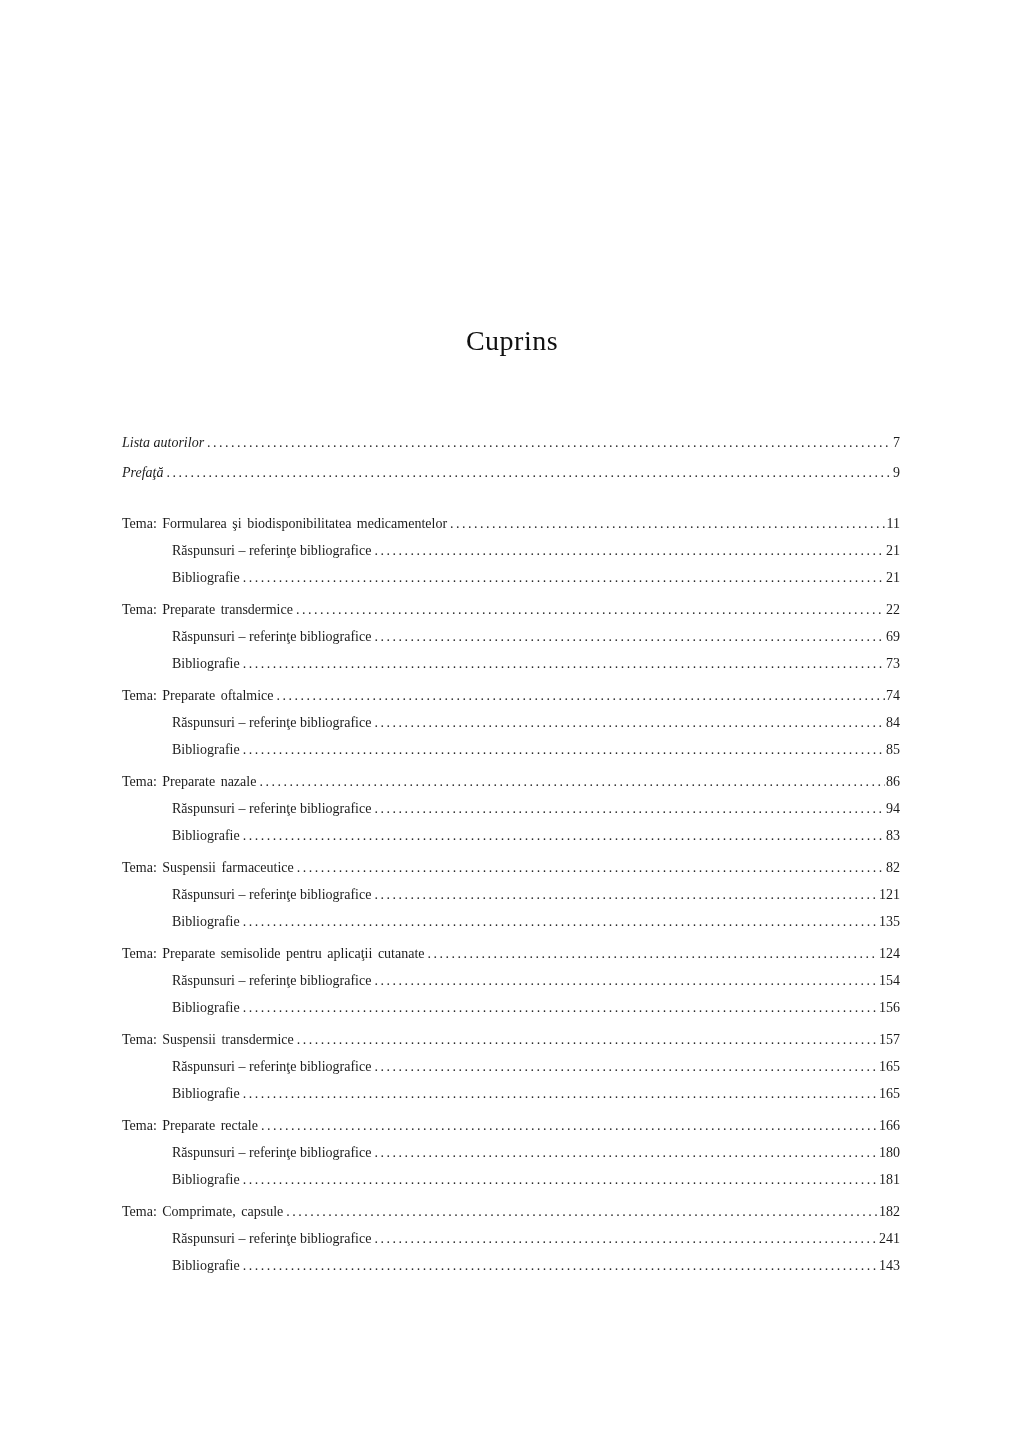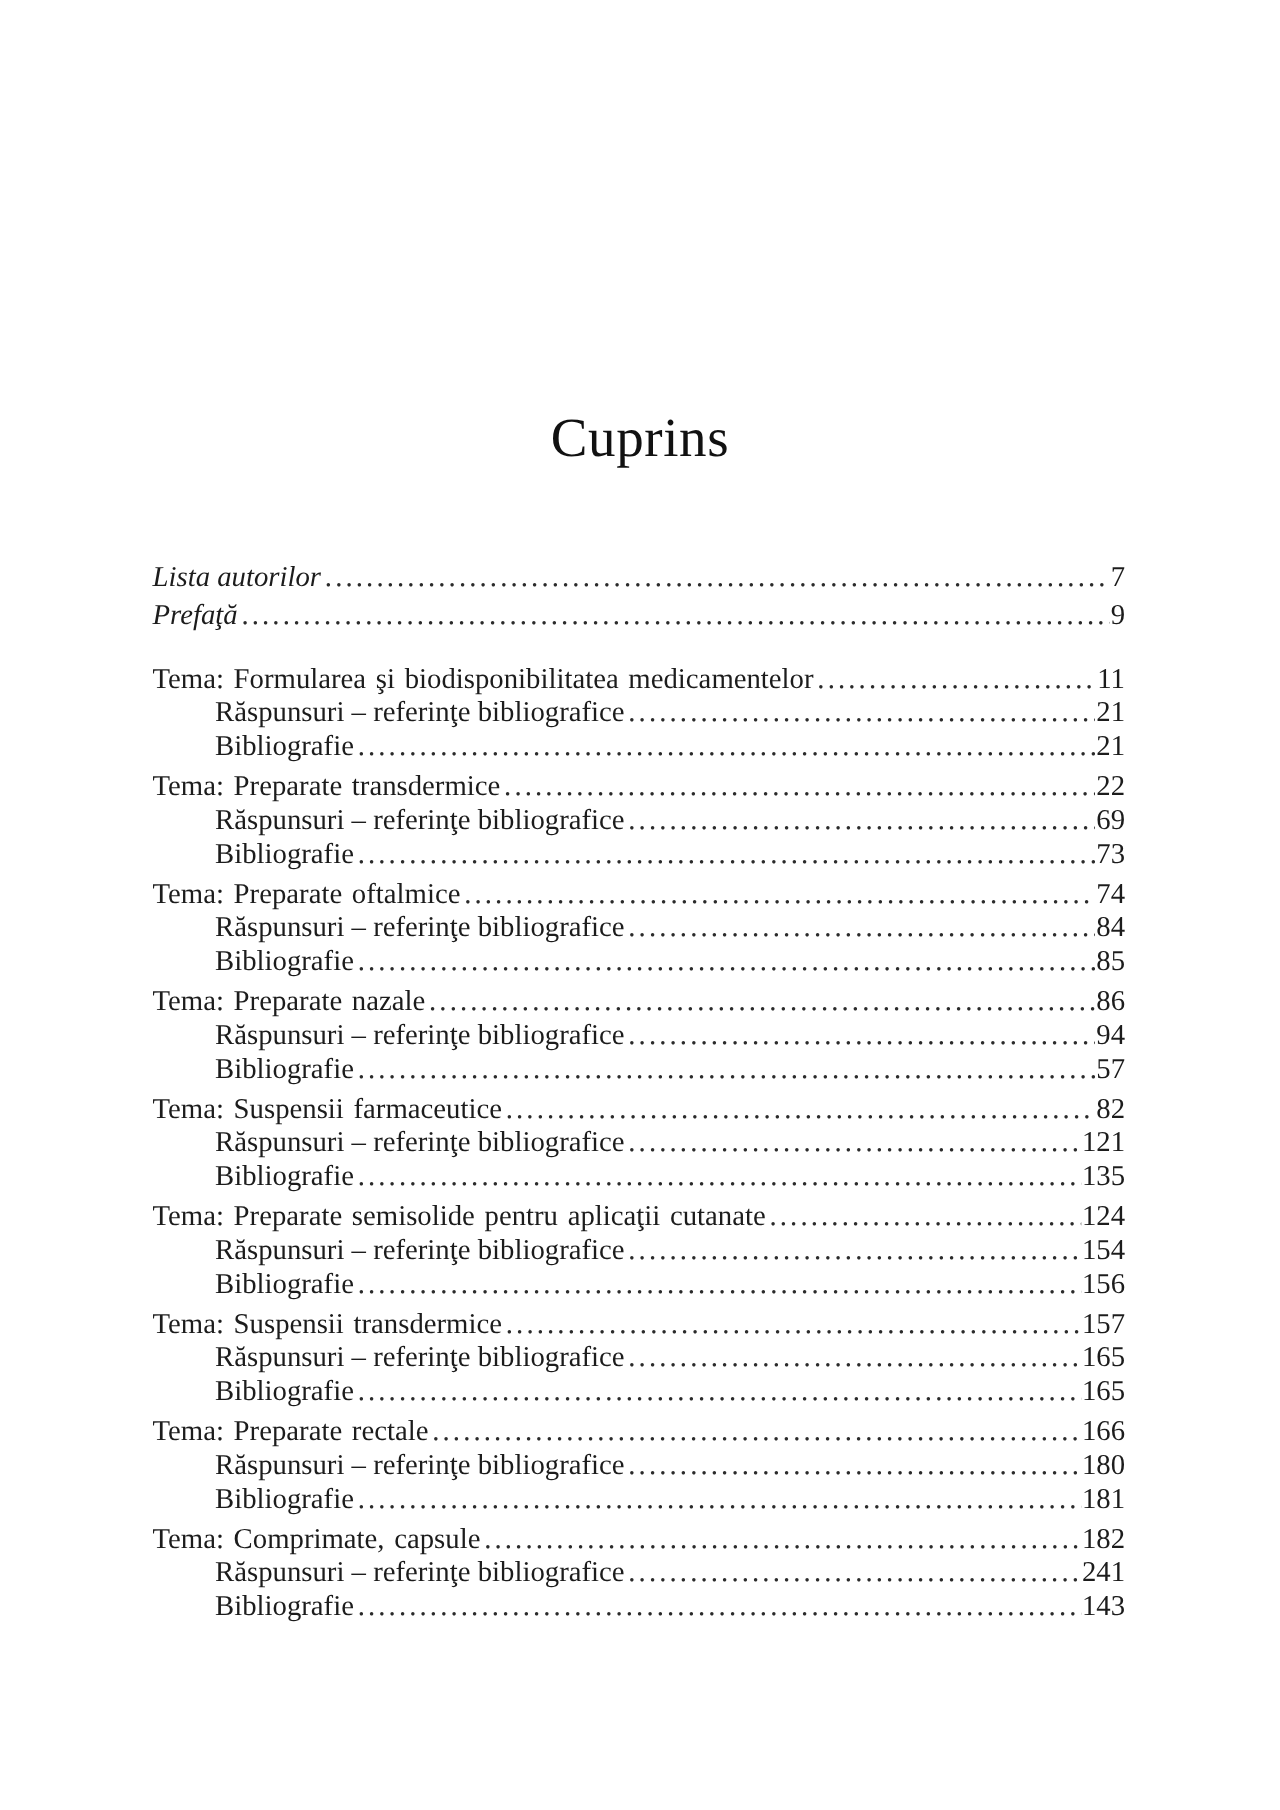--- a/index.html
+++ b/index.html
@@ -14,32 +14,32 @@
     margin: 0 auto;
     background: #ffffff;
     font-family: "Liberation Serif", "DejaVu Serif", serif;
     color: #1c1c1c;
     overflow: hidden;
   }
   .title {
     margin: 325px 0 0 0;
     text-align: center;
     font-weight: normal;
-    font-size: 44px;
+    font-size: 28px;
     letter-spacing: 0.5px;
     color: #111111;
   }
   .content {
     margin: 72px 124px 0 122px; 
   }
   .toc-row {
     display: flex;
     align-items: flex-end;
     line-height: 27px;
-    font-size: 23px;
+    font-size: 14px;
     white-space: nowrap;
   }
   .toc-row .label {
     white-space: nowrap;
     flex: 0 0 auto;
   }
   .toc-row.top .label {
     word-spacing: 2px;
   }
   .toc-row .dots {
@@ -143,21 +143,21 @@
     <span class="page-num">86</span>
   </div>
         <div class="toc-row sub">
     <span class="label">Răspunsuri – referinţe bibliografice</span>
     <span class="dots">................................................................................................................................................................................................................................................................................................................................................................................................................</span>
     <span class="page-num">94</span>
   </div>
         <div class="toc-row sub">
     <span class="label">Bibliografie</span>
     <span class="dots">................................................................................................................................................................................................................................................................................................................................................................................................................</span>
-    <span class="page-num">57</span>
+    <span class="page-num">83</span>
   </div>
         <div class="toc-row top">
     <span class="label">Tema: Suspensii farmaceutice</span>
     <span class="dots">................................................................................................................................................................................................................................................................................................................................................................................................................</span>
     <span class="page-num">82</span>
   </div>
         <div class="toc-row sub">
     <span class="label">Răspunsuri – referinţe bibliografice</span>
     <span class="dots">................................................................................................................................................................................................................................................................................................................................................................................................................</span>
     <span class="page-num">121</span>

